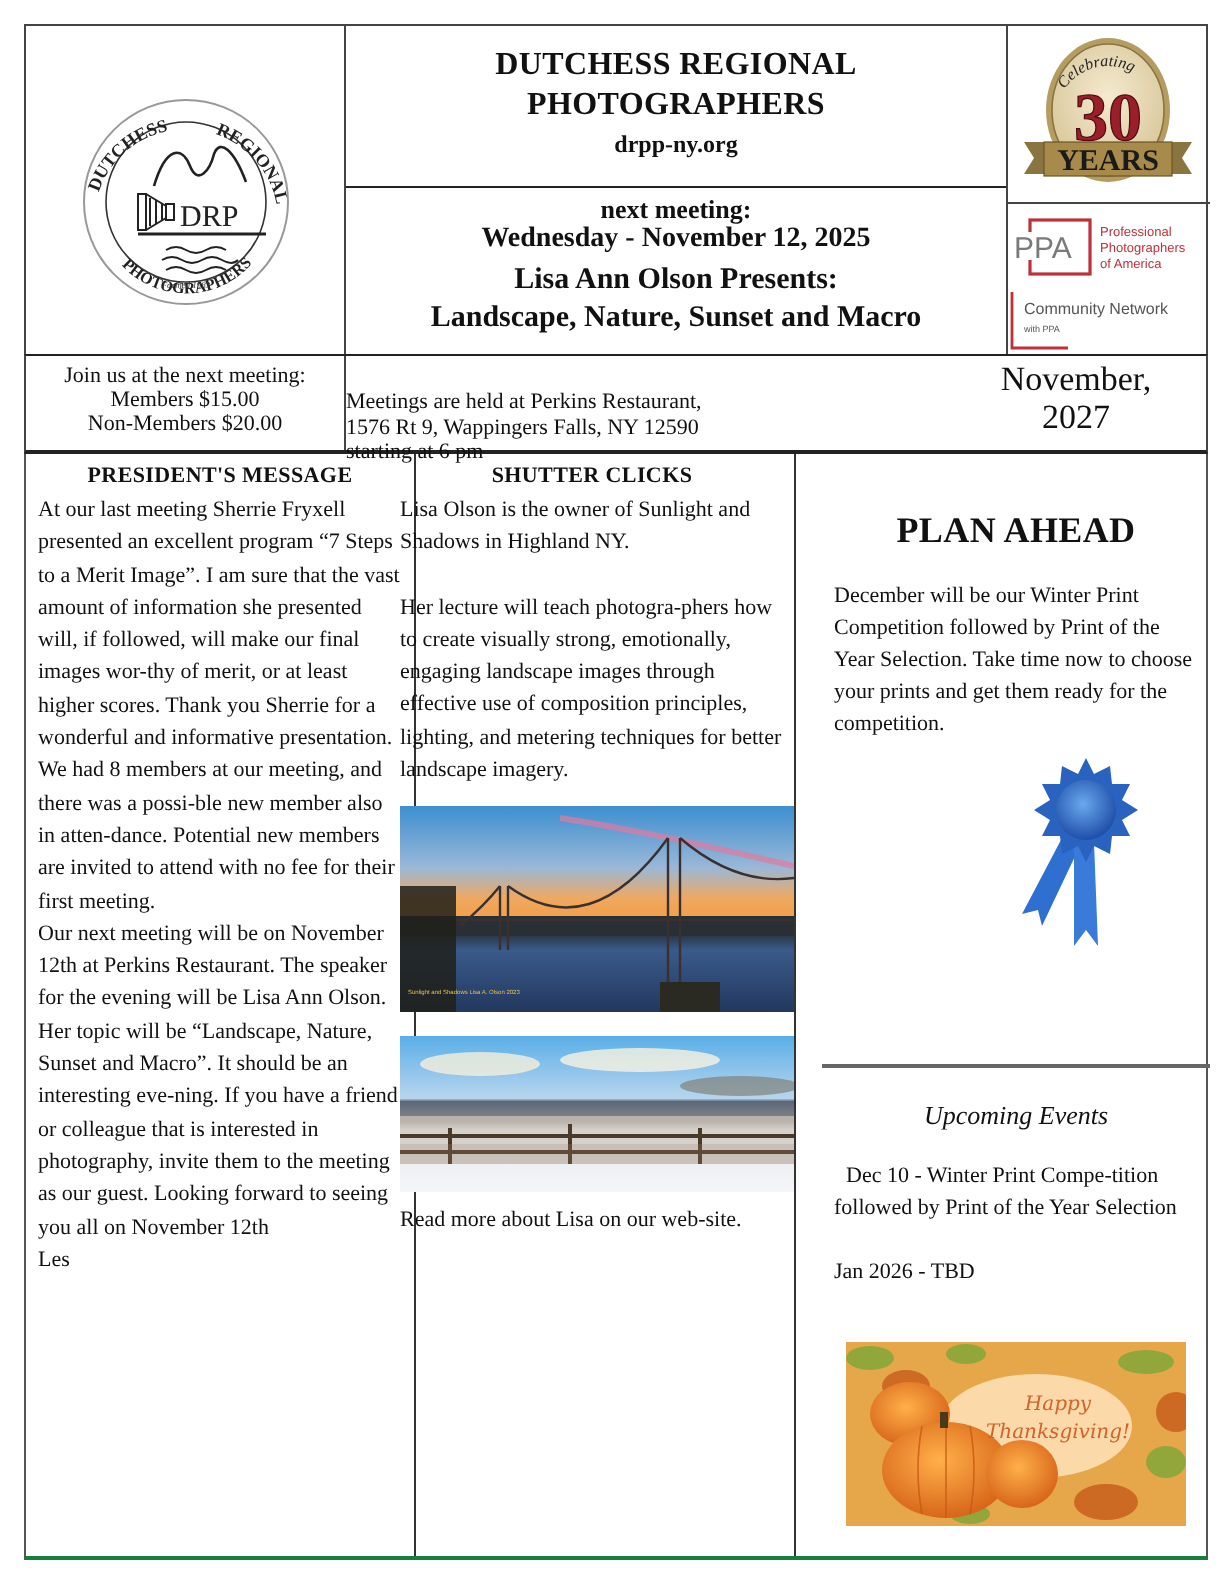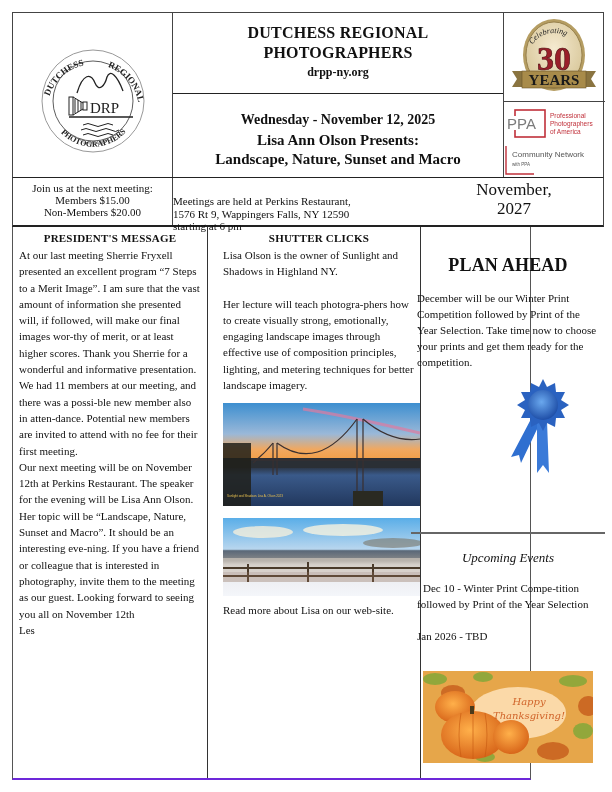--- a/index.html
+++ b/index.html
@@ -21,26 +21,26 @@
   .meet-lbl   { position: absolute; left: 0; right: 0; top: 84px; text-align: center; font-weight: bold; font-size: 13px; }
   .meet-date  { position: absolute; left: 0; right: 0; top: 99px; text-align: center; font-weight: bold; font-size: 14px; }
   .meet-pres  { position: absolute; left: 0; right: 0; top: 118px; text-align: center; font-weight: bold; font-size: 15px; line-height: 19px; }
 
   .badge-rule { position: absolute; left: 0; right: 0; top: 88px; border-top: 1px solid #444; }
 
   
   .info { position: absolute; left: 0; top: 165px; width: 592px; height: 50px; border: 1.5px solid #444; border-top: 1.5px solid #222; border-bottom: 2px solid #222; }
   .info-left { position: absolute; left: 0; top: 0; width: 160px; height: 100%; border-right: 1.5px solid #444; text-align: center; font-size: 11px; line-height: 12px; padding-top: 4px; }
   .info-mid  { position: absolute; left: 160px; top: 14px; width: 260px; height: 100%; font-size: 11px; line-height: 12.5px; padding-top: 3px; }
-  .info-right{ position: absolute; left: 396px; top: 0; width: 170px; height: 100%; text-align: center; font-size: 17px; line-height: 19px; padding-top: 2px; padding-left: 40px; }
+  .info-right{ position: absolute; left: 420px; top: 0; width: 170px; height: 100%; text-align: center; font-size: 17px; line-height: 19px; padding-top: 2px; padding-left: 40px; }
 
   
-  .cols { position: absolute; left: 0; top: 215px; width: 519px; height: 553px; border: 1.5px solid #555; border-top: none; border-bottom: 2px solid #6d28d9; }
+  .cols { position: absolute; left: 0; top: 215px; width: 592px; height: 553px; border: 1.5px solid #555; border-top: none; border-bottom: 2px solid #15803d; }
   .col1 { position: absolute; left: 0; top: 0; width: 195px; height: 100%; border-right: 1.5px solid #333; padding: 5px 6px 0 6px; }
-  .col2 { position: absolute; left: 205px; top: 0; width: 203px; height: 100%; border-right: 1.5px solid #333; padding: 5px 5px 0 5px; }
+  .col2 { position: absolute; left: 182px; top: 0; width: 203px; height: 100%; border-right: 1.5px solid #333; padding: 5px 5px 0 5px; }
   .col3 { position: absolute; left: 398px; top: 0; width: 194px; height: 100%; }
 
   .sec-h { text-align: center; font-weight: bold; font-size: 11px; margin-bottom: 3px; letter-spacing: 0.2px; }
   .body-p { font-size: 11px; line-height: 16.3px; }
   .body-p + .body-p { margin-top: 0; }
   .gap { height: 16px; }
 
   .photo { display: block; width: 197px; margin-top: 10px; }
   .photo2 { margin-top: 12px; }
 
@@ -100,20 +100,21 @@
       </svg>
     </div>
 
     <div class="title-box">
       <div class="title-main">
         <div>DUTCHESS REGIONAL</div>
         <div>PHOTOGRAPHERS</div>
       </div>
       <div class="title-url">drpp-ny.org</div>
       <div class="title-rule"></div>
+      <div class="meet-lbl">next meeting:</div>
       <div class="meet-date">Wednesday - November 12, 2025</div>
       <div class="meet-pres">
         <div>Lisa Ann Olson Presents:</div>
         <div>Landscape, Nature, Sunset and Macro</div>
       </div>
     </div>
 
     <div class="badge-box">
       <svg width="100" height="88" viewBox="0 0 100 88">
         <defs>
@@ -166,21 +167,21 @@
       <div>November,</div>
       <div>2027</div>
     </div>
   </div>
 
   <div class="cols">
 
     <div class="col1">
       <div class="sec-h">PRESIDENT'S MESSAGE</div>
       <p class="body-p">At our last meeting Sherrie Fryxell presented an excellent program “7 Steps to a Merit Image”.  I am sure that the vast amount of information she presented will, if followed, will make our final images wor-thy of merit, or at least higher scores.  Thank you Sherrie for a wonderful and informative presentation.</p>
-      <p class="body-p">We had 11 members at our meeting, and there was a possi-ble new member also in atten-dance. Potential new members are invited to attend with no fee for their first meeting.</p>
+      <p class="body-p">We had 8 members at our meeting, and there was a possi-ble new member also in atten-dance. Potential new members are invited to attend with no fee for their first meeting.</p>
       <p class="body-p">Our next meeting will be on November 12th at Perkins Restaurant.  The speaker for the evening will be Lisa Ann Olson. Her topic will be “Landscape, Nature, Sunset and Macro”.  It should be an interesting eve-ning.  If you have a friend or colleague that is interested in photography, invite them to the meeting as our guest. Looking forward to seeing you all on November 12th</p>
       <p class="body-p">Les</p>
     </div>
 
     <div class="col2">
       <div class="sec-h">SHUTTER CLICKS</div>
       <p class="body-p">Lisa Olson is the owner of Sunlight and Shadows in Highland NY.</p>
       <div class="gap"></div>
       <p class="body-p">Her lecture will teach photogra-phers how to create visually strong, emotionally, engaging landscape images through effective use of composition principles, lighting, and metering techniques for better landscape imagery.</p>
 

